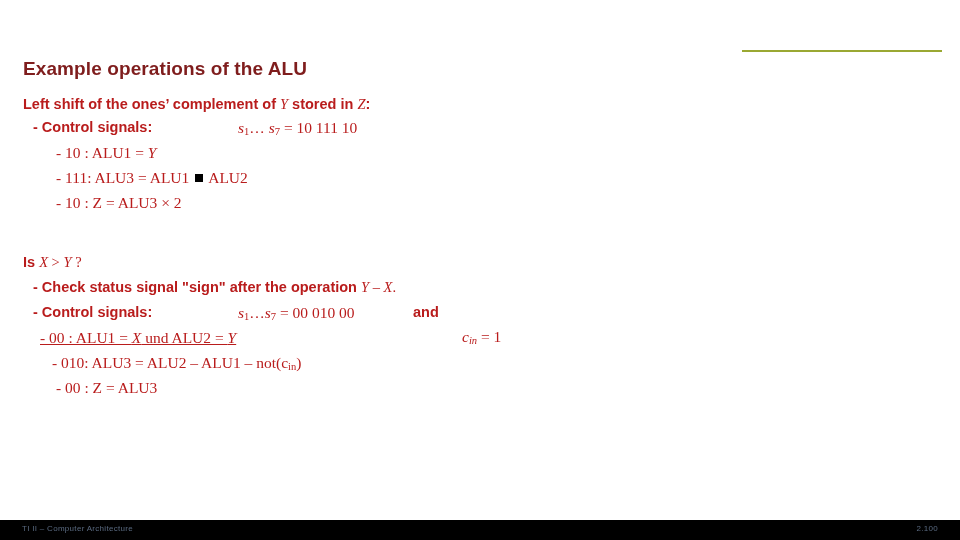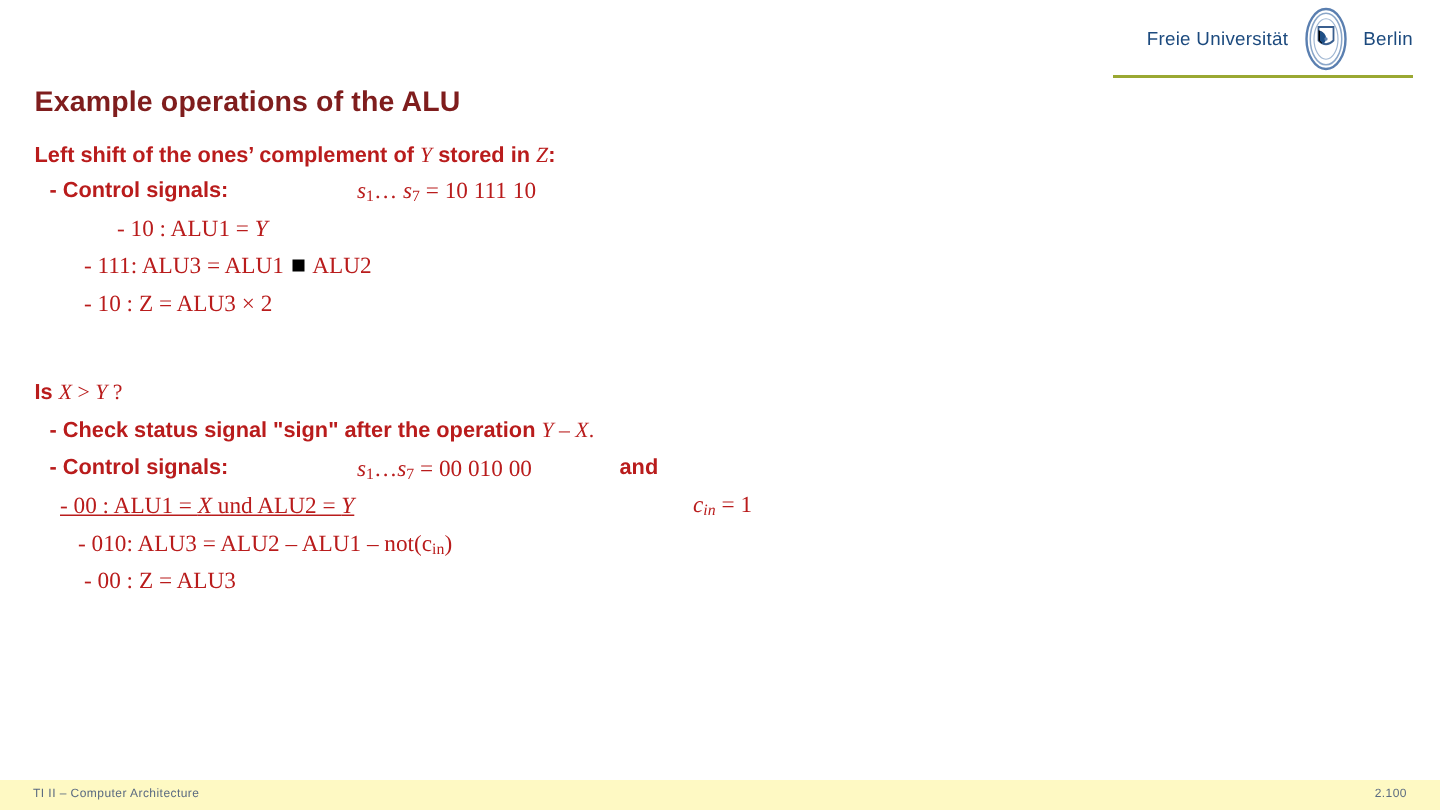--- a/index.html
+++ b/index.html
@@ -128,21 +128,21 @@
   .b5 { left: 52px;  top: 258px; }
   .b6 { left: 56px;  top: 283px; }
 
   
   .footer-bar {
     position: absolute;
     left: 0;
     bottom: 0;
     width: 960px;
     height: 20px;
-    background: #fef9c3;
+    background: #000000;
   }
   .footer-left {
     position: absolute;
     left: 22px;
     top: 4px;
     font-size: 8px;
     color: #5a6a80;
     letter-spacing: 0.3px;
     white-space: nowrap;
   }
@@ -154,53 +154,38 @@
     font-weight: normal;
     color: #5a6a80;
     letter-spacing: 0.3px;
     white-space: nowrap;
   }
 </style>
 </head>
 <body>
 
 <div class="logo-block">
-  <div class="logo-row">
-    <span class="logo-word">Freie Universität</span>
-    <span class="logo-seal">
-      <svg width="44" height="44" viewBox="0 0 44 44" aria-hidden="true">
-        <ellipse cx="22" cy="22" rx="13" ry="20" fill="none" stroke="#5a7fb0" stroke-width="1.6"></ellipse>
-        <ellipse cx="22" cy="22" rx="10.5" ry="17.2" fill="none" stroke="#8aa6c8" stroke-width="1"></ellipse>
-        <ellipse cx="22" cy="22" rx="8" ry="13.5" fill="none" stroke="#9fb6d2" stroke-width="0.8"></ellipse>
-        <path d="M17 14 L27 14 L27 23 Q22 28 17 23 Z" fill="#ffffff" stroke="#3a5f8f" stroke-width="1.2"></path>
-        <path d="M17 16 Q21 18 21 21 Q21 24 19 25 L17 23 Z" fill="#2f5party"></path>
-        <path d="M18 16.5 Q22 18 22 21.5 Q22 24 20 25.2 L18 23.2 Z" fill="#1f4f86"></path>
-        <circle cx="22" cy="22" r="1.1" fill="#5a7fb0"></circle>
-      </svg>
-    </span>
-    <span class="logo-word">Berlin</span>
-  </div>
   <div class="logo-underline"></div>
 </div>
 
 <div class="slide-title">Example operations of the ALU</div>
 
 <div class="content">
 
   <div class="line sans l1" style="position:absolute;">
     <span>Left shift of the ones’ complement of </span><span class="ital">Y</span><span> stored in </span><span class="ital">Z</span><span>:</span>
   </div>
 
   <div class="line sans l2" style="position:absolute;">- Control signals:</div>
 
   <div class="line serif l2b">
     <span class="ital">s</span><sub>1</sub><span>… </span><span class="ital">s</span><sub>7</sub><span> = 10 111 10</span>
   </div>
 
-  <div class="line serif l3" style="position:absolute;margin-left:22px;">
+  <div class="line serif l3" style="position:absolute;">
     <span>- 10  : ALU1 = </span><span class="ital">Y</span>
   </div>
 
   <div class="line serif l4" style="position:absolute;">
     <span>- 111: ALU3 = ALU1 </span><span class="sq"></span><span> ALU2</span>
   </div>
 
   <div class="line serif l5" style="position:absolute;">
     <span>- 10  : Z</span><span>    = ALU3 × 2</span>
   </div>

